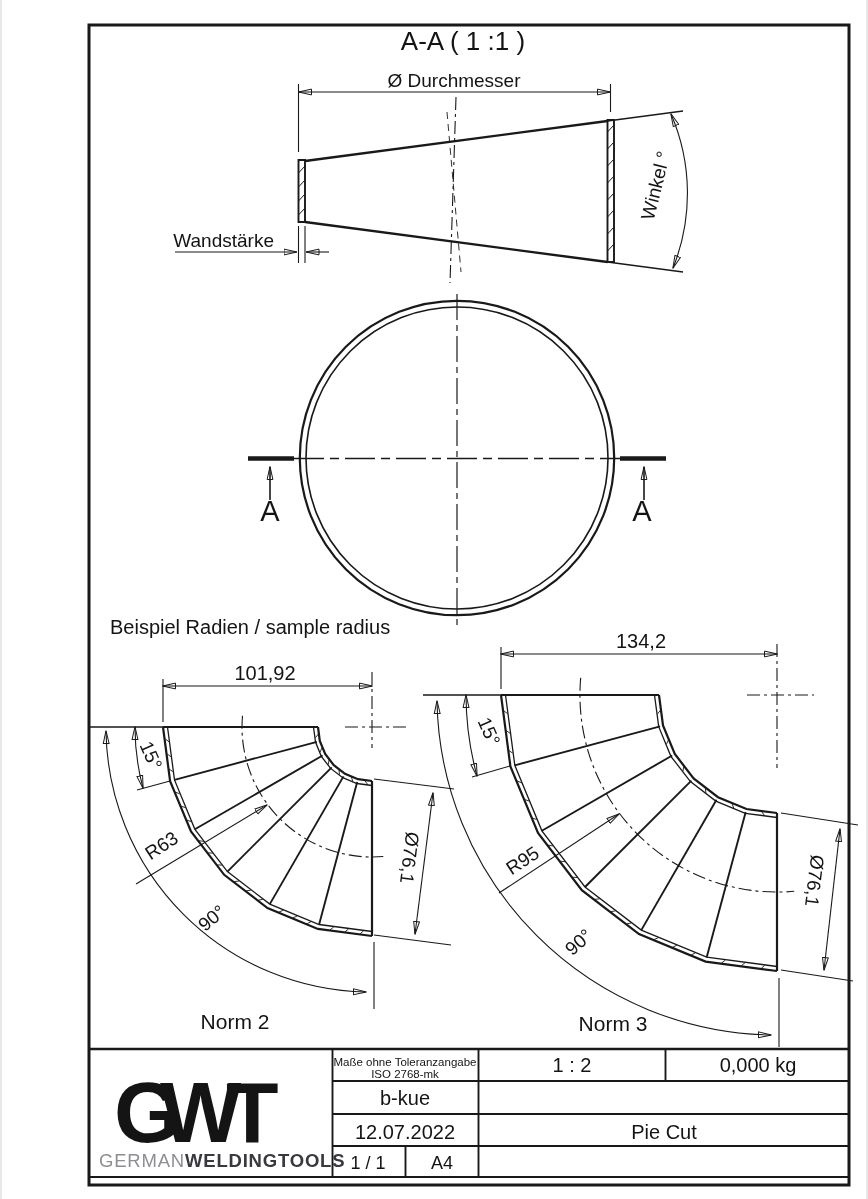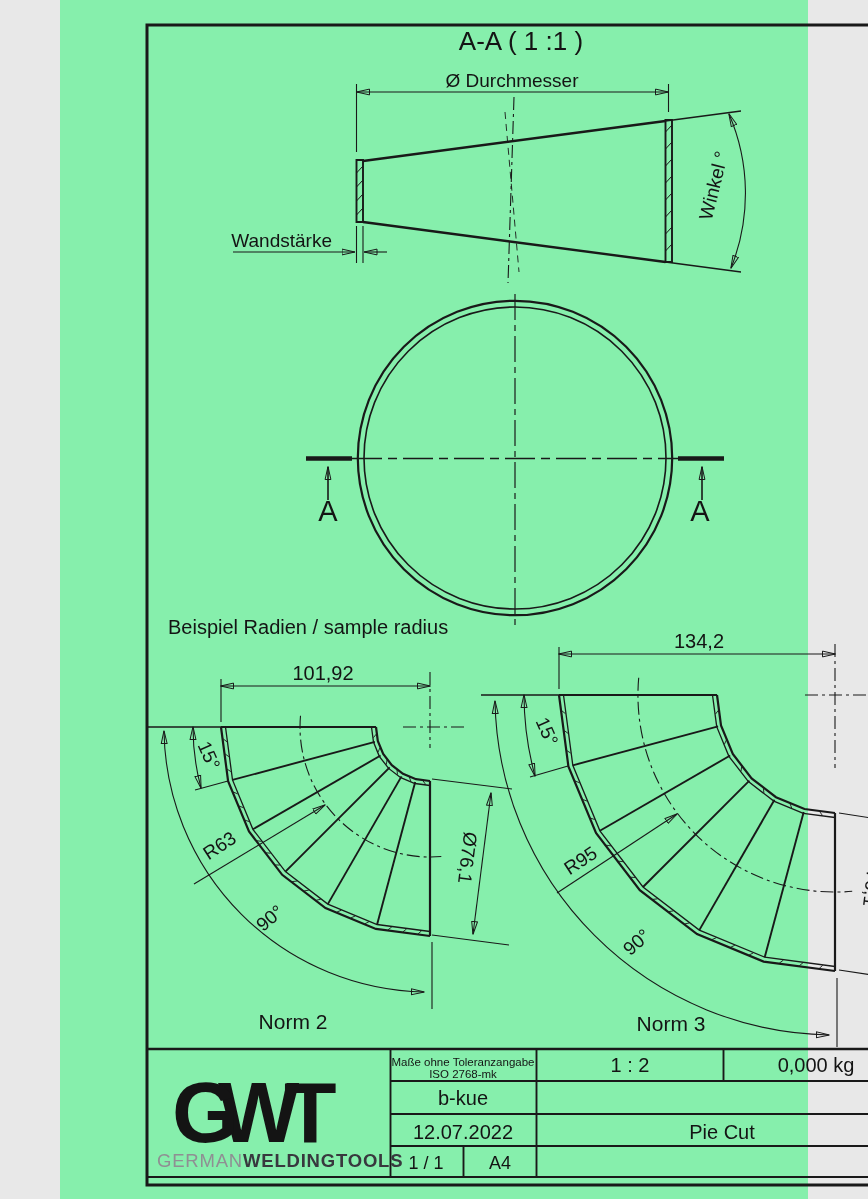--- a/index.html
+++ b/index.html
@@ -1,16 +1,16 @@
 <!DOCTYPE html>
 <html><head>
 <meta charset="utf-8">
 <style>
   html,body{margin:0;padding:0;background:#e8e8e8;}
-  .page{position:relative;width:748px;height:1199px;background:#86efac;margin:0 auto;
+  .page{position:relative;width:864px;height:1199px;background:#ffffff;margin:0 auto;
         font-family:"Liberation Sans",sans-serif;text-align:right;}
   svg{display:block}
   svg path, svg line, svg circle, svg rect{stroke:#191919;fill:none;stroke-linecap:butt;}
   .w30{stroke-width:3}
   .w24{stroke-width:2.4}
   .w22{stroke-width:2.2}
   .w19{stroke-width:1.9}
   .w16{stroke-width:1.6}
   .w13{stroke-width:1.3}
   .w11{stroke-width:1.1}

